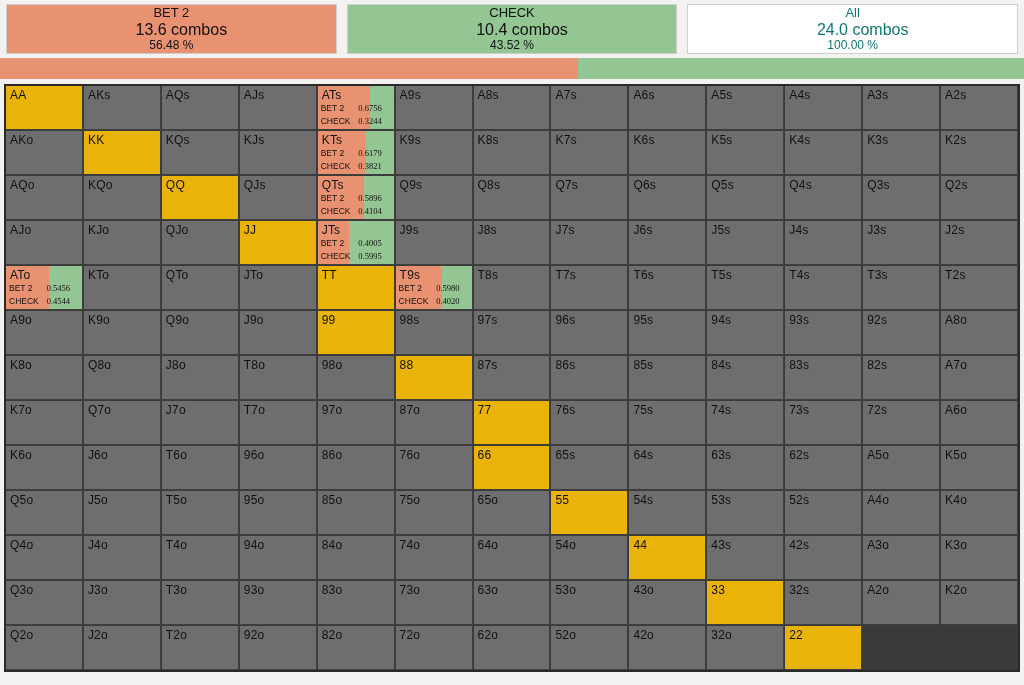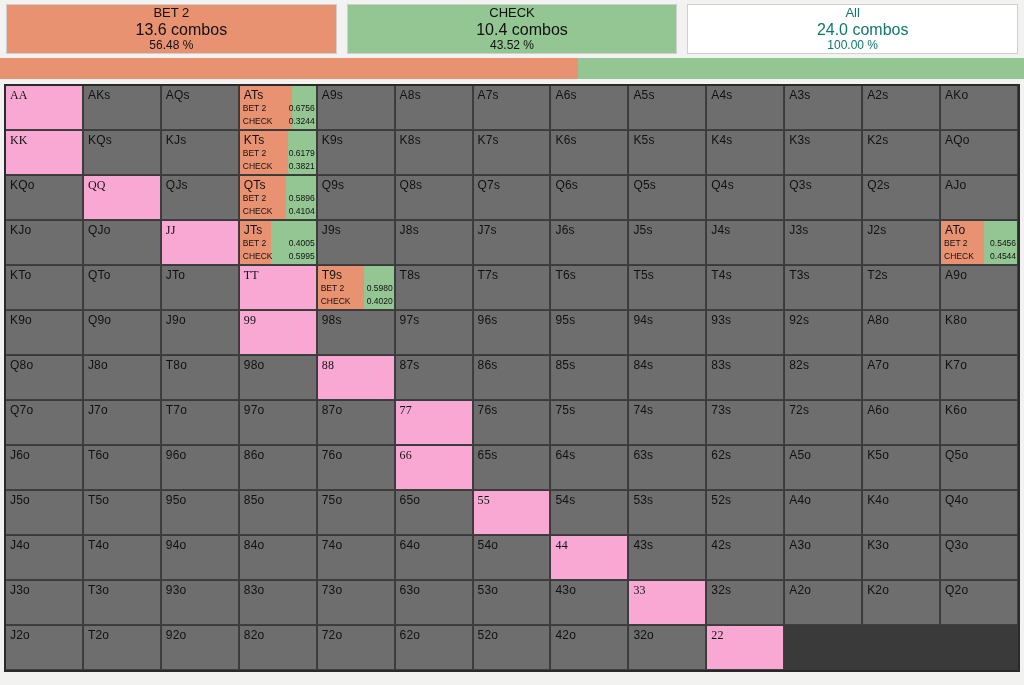--- a/index.html
+++ b/index.html
@@ -51,21 +51,21 @@
     background:#3a3a3a;
   }
   .cell{
     position:relative;
     background:#6e6e6e;
     overflow:hidden;
     box-sizing:border-box;
     border-right:1px solid #3f3f3f;
     border-bottom:1px solid #3f3f3f;
   }
-  .cell.pair{background:#f9a8d4;font-family:Liberation Serif, serif;}
+  .cell.pair{background:#eab308;}
   .cell .label{
     position:absolute;left:4px;top:2px;
     font-size:12px;color:#111;z-index:3;
     letter-spacing:.2px;
     white-space:nowrap;
   }
   
   .actions{
     position:absolute;left:0;top:0;
     width:78px;height:44px;
@@ -75,21 +75,21 @@
   .actions .seg{height:100%;}
   .acttext{
     position:absolute;left:0;top:16px;
     width:78px;height:28px;z-index:4;
     font-size:8.5px;color:#111;
     padding:0 2px;box-sizing:border-box;
     line-height:13px;
   }
   .actrow{display:flex;justify-content:space-between;white-space:nowrap;}
   .actrow .nm{padding-left:1px;}
-  .actrow .vl{padding-right:1px;}
+  .actrow .vl{padding-right:12px;font-family:Liberation Serif, serif;}
 </style>
 </head>
 <body>
 
 <div id="root">
 
   <div class="summary" id="summary">
       <div class="sumbox" style="background: rgb(232, 146, 114); color: rgb(17, 17, 17);">
         <div class="t">BET 2</div>
         <div class="c">13.6 combos</div>
@@ -117,20 +117,23 @@
         <div class="cell pair">
           <div class="label">AA</div>
         </div>
         <div class="cell">
           <div class="label">AKs</div>
         </div>
         <div class="cell">
           <div class="label">AQs</div>
         </div>
         <div class="cell">
+          <div class="label">AJs</div>
+        </div>
+        <div class="cell">
           <div class="actions">
             <div class="seg" style="width: 67.56%; background: rgb(232, 146, 114);"></div>
             <div class="seg" style="width: 32.44%; background: rgb(147, 198, 147);"></div>
           </div>
           <div class="acttext">
             <div class="actrow">
               <span class="nm">BET 2</span>
               <span class="vl">0.6756</span>
             </div>
             <div class="actrow">

